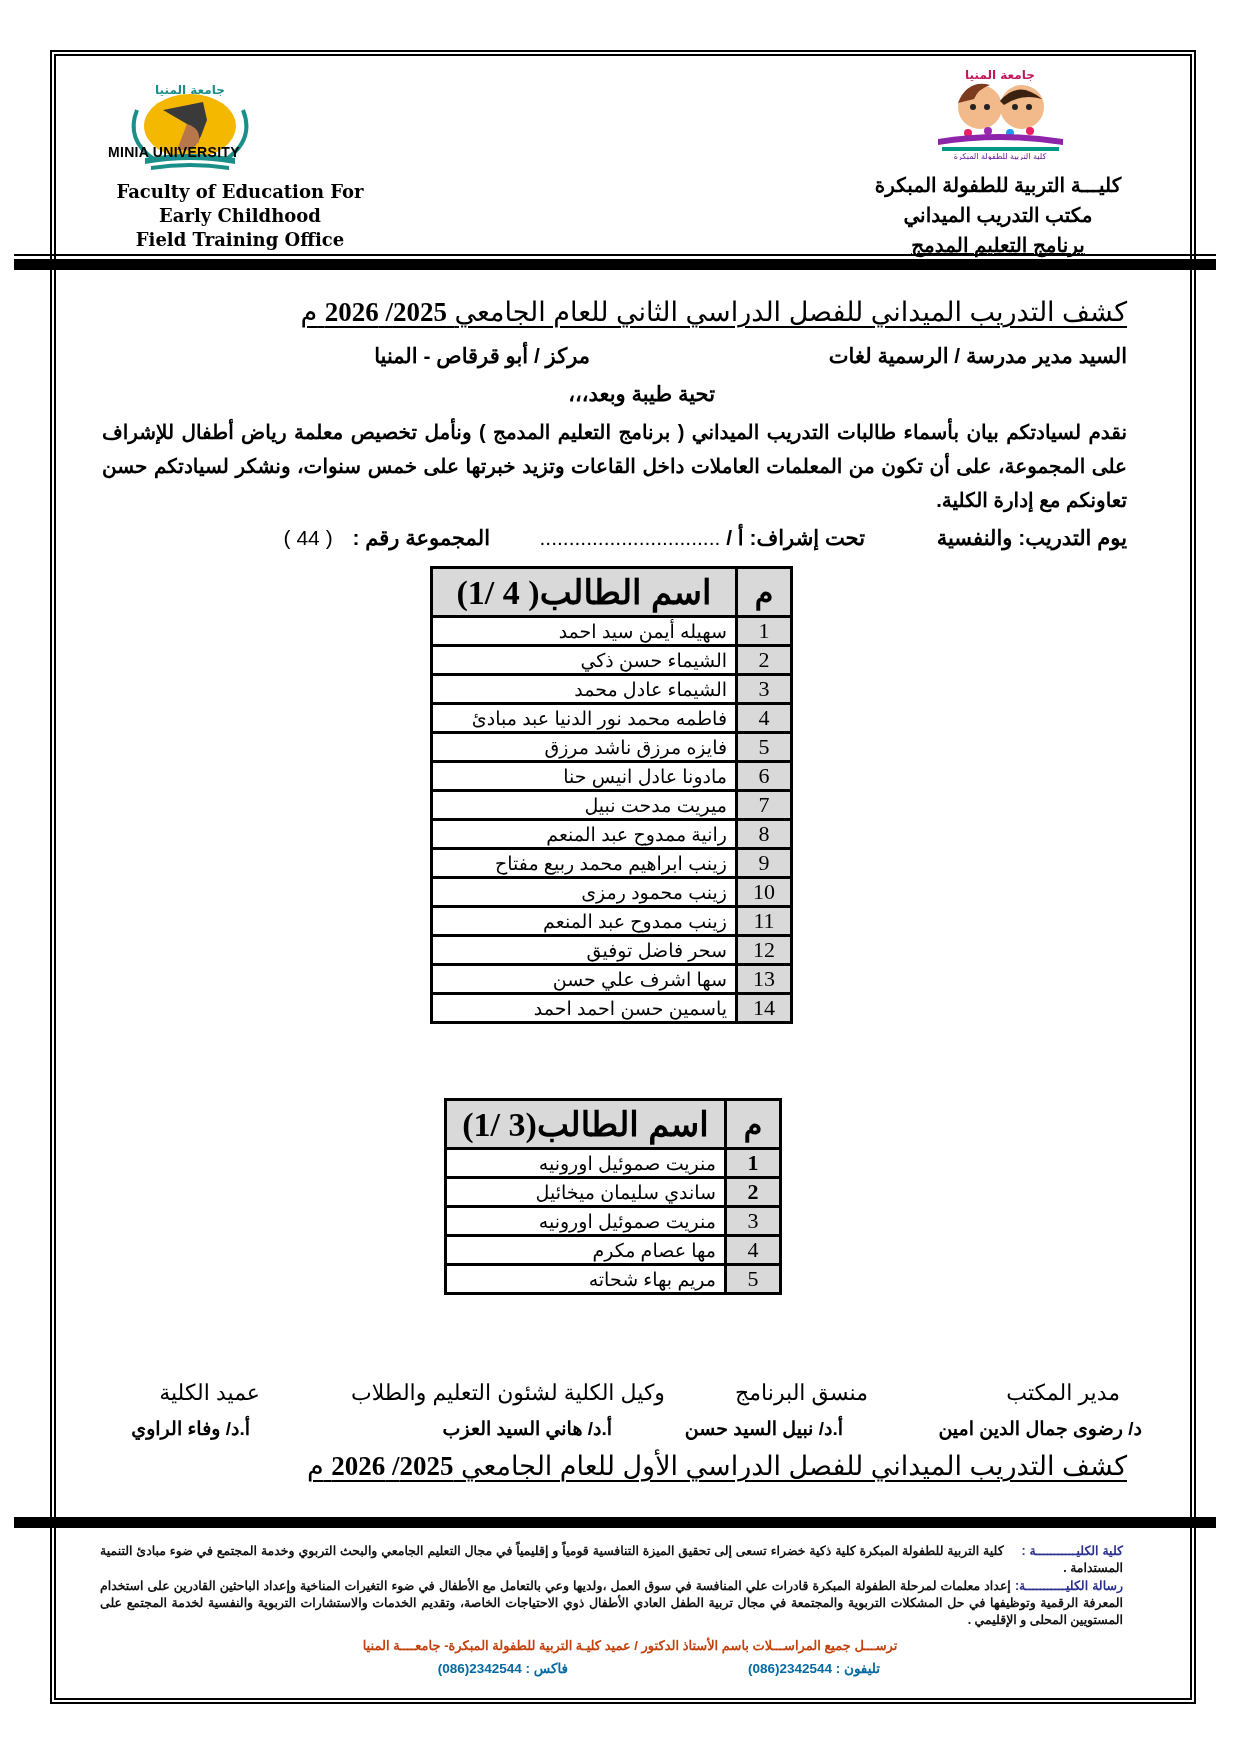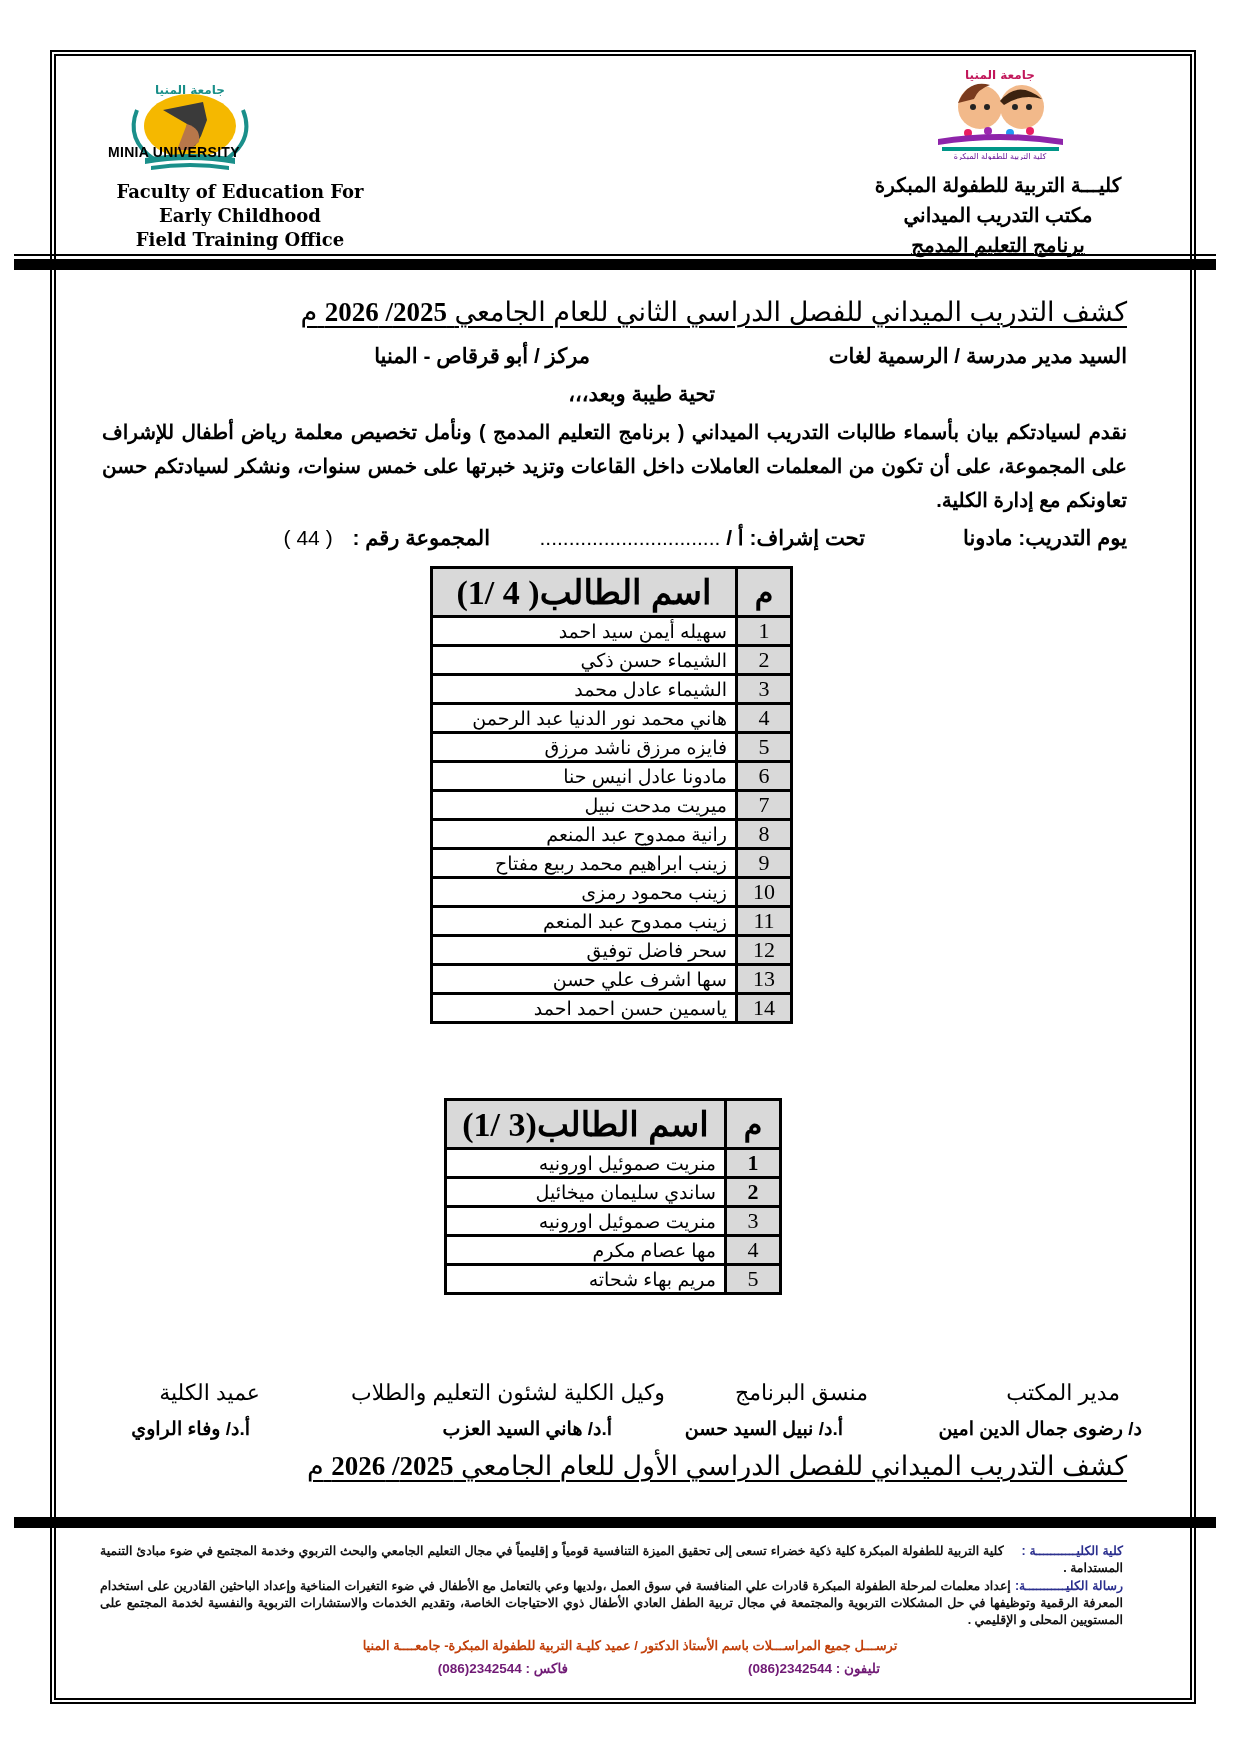--- a/index.html
+++ b/index.html
@@ -51,21 +51,21 @@
   .t2 td.num.bold { font-weight: bold; }
 
   
   .sig-role { position: absolute; top: 1380px; direction: rtl; font-size: 22px; white-space: nowrap; }
   .sig-name { position: absolute; top: 1417px; direction: rtl; font-weight: bold; font-size: 19px; white-space: nowrap; }
 
   
   .foot { position: absolute; right: 117px; width: 1023px; direction: rtl; font-weight: bold; font-size: 12.5px; line-height: 17px; text-align: justify; text-align-last: right; color: #111; }
   .foot .lbl { color: #2b2f8e; }
   .foot-corr { position: absolute; top: 1638px; left: 330px; width: 600px; text-align: center; direction: rtl; font-weight: bold; font-size: 13px; color: #c2410c; }
-  .foot-phone { position: absolute; top: 1660px; direction: rtl; font-weight: bold; font-size: 13.5px; color: #701a75; white-space: nowrap; }
+  .foot-phone { position: absolute; top: 1660px; direction: rtl; font-weight: bold; font-size: 13.5px; color: #0369a1; white-space: nowrap; }
 </style>
 </head>
 <body>
 
 <div class="frame-outer"></div>
 <div class="frame-inner"></div>
 <div class="rule top"></div>
 <div class="rule bottom"></div>
 
 <svg class="logo-left" viewBox="0 0 150 96">
@@ -115,21 +115,21 @@
   <span>م</span>
 </div>
 
 <div class="addr" style="right:113px;">السيد مدير مدرسة  /   الرسمية لغات</div>
 <div class="addr" style="right:650px;">مركز /  أبو قرقاص  -  المنيا</div>
 <div class="greeting">تحية طيبة وبعد،،،</div>
 <div class="para">نقدم لسيادتكم بيان بأسماء طالبات التدريب الميداني ( برنامج التعليم المدمج ) ونأمل تخصيص معلمة رياض أطفال للإشراف على المجموعة، على أن تكون من المعلمات العاملات داخل القاعات وتزيد خبرتها على خمس سنوات، ونشكر لسيادتكم حسن تعاونكم مع إدارة الكلية.</div>
 
 <div class="info" style="right:113px;">
   <span>يوم التدريب:</span>
-  <span>مادونا</span>
+  <span>والنفسية</span>
 </div>
 <div class="info" style="right:375px;">
   <span>تحت إشراف: أ  /</span>
   <span style="font-weight:normal;">...............................</span>
 </div>
 <div class="info" style="right:750px;">
   <span>المجموعة رقم :</span>
   <span style="font-weight:normal; margin-right:14px;">( 44 )</span>
 </div>
 
@@ -150,21 +150,21 @@
       <tr>
         <td class="num">2</td>
         <td class="nm">الشيماء حسن ذكي</td>
       </tr>
       <tr>
         <td class="num">3</td>
         <td class="nm">الشيماء عادل محمد</td>
       </tr>
       <tr>
         <td class="num">4</td>
-        <td class="nm">هاني محمد نور الدنيا عبد الرحمن</td>
+        <td class="nm">فاطمه محمد نور الدنيا عبد مبادئ</td>
       </tr>
       <tr>
         <td class="num">5</td>
         <td class="nm">فايزه مرزق ناشد مرزق</td>
       </tr>
       <tr>
         <td class="num">6</td>
         <td class="nm">مادونا عادل انيس حنا</td>
       </tr>
       <tr>

